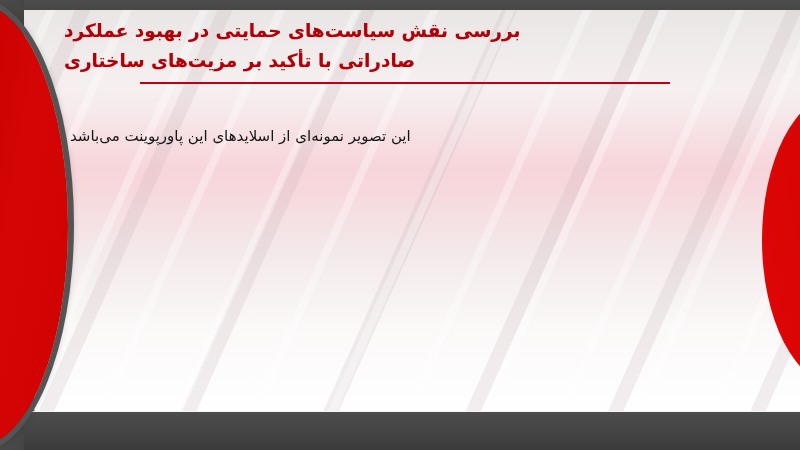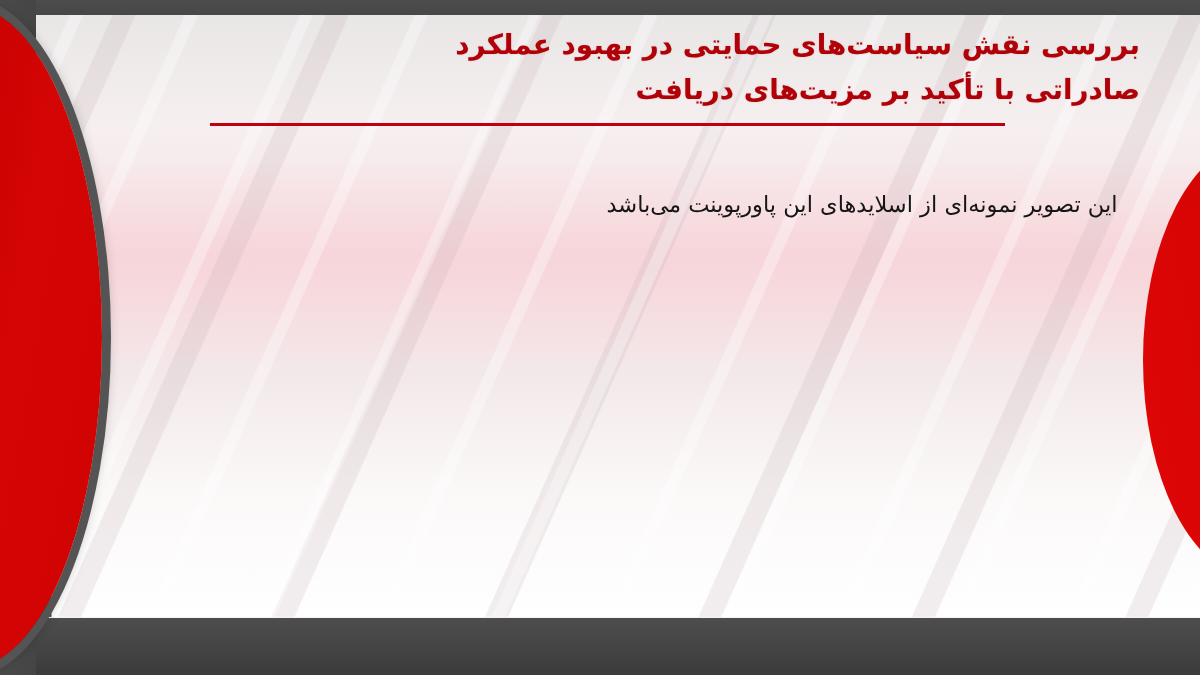--- a/index.html
+++ b/index.html
@@ -85,21 +85,21 @@
     width:150px;height:290px;
     border-radius:50%;
     background:linear-gradient(260deg,#c40000 0%,#d40404 45%,#e00606 100%);
     z-index:5;
   }
 
   
   .title-block{
     position:absolute;
     left:64px;right:40px;top:16px;
-    text-align:right;
+    text-align:left;
     z-index:7;
   }
   .title-line{
     color:#b00008;
     font-size:18.5px;
     font-weight:bold;
     line-height:30px;
     letter-spacing:0px;
     direction:rtl;
     text-shadow:0 0 1px rgba(176,0,8,0.25);
@@ -109,21 +109,21 @@
     left:140px;right:130px;top:82px;
     height:2px;
     background:#c00010;
     z-index:7;
   }
 
   
   .body-block{
     position:absolute;
     left:70px;right:55px;top:120px;
-    text-align:right;
+    text-align:left;
     direction:rtl;
     z-index:7;
   }
   .body-line{
     color:#151515;
     font-size:15px;
     line-height:33px;
     font-weight:normal;
     white-space:nowrap;
   }
@@ -156,21 +156,21 @@
   <div class="left-strip"></div>
 
   <div class="ellipse-right"></div>
   <div class="ellipse-left"></div>
 
   <div class="bottom-hair"></div>
   <div class="bottom-band"></div>
 
   <div class="title-block">
     <div class="title-line">بررسی نقش سیاست‌های حمایتی در بهبود عملکرد</div>
-    <div class="title-line">صادراتی با تأکید بر مزیت‌های دریافت</div>
+    <div class="title-line">صادراتی با تأکید بر مزیت‌های ساختاری</div>
   </div>
   <div class="title-rule"></div>
 
   <div class="body-block">
     <div class="body-line">این تصویر نمونه‌ای از اسلایدهای این پاورپوینت می‌باشد</div>
   </div>
 
 </div>
 
 </body></html>

